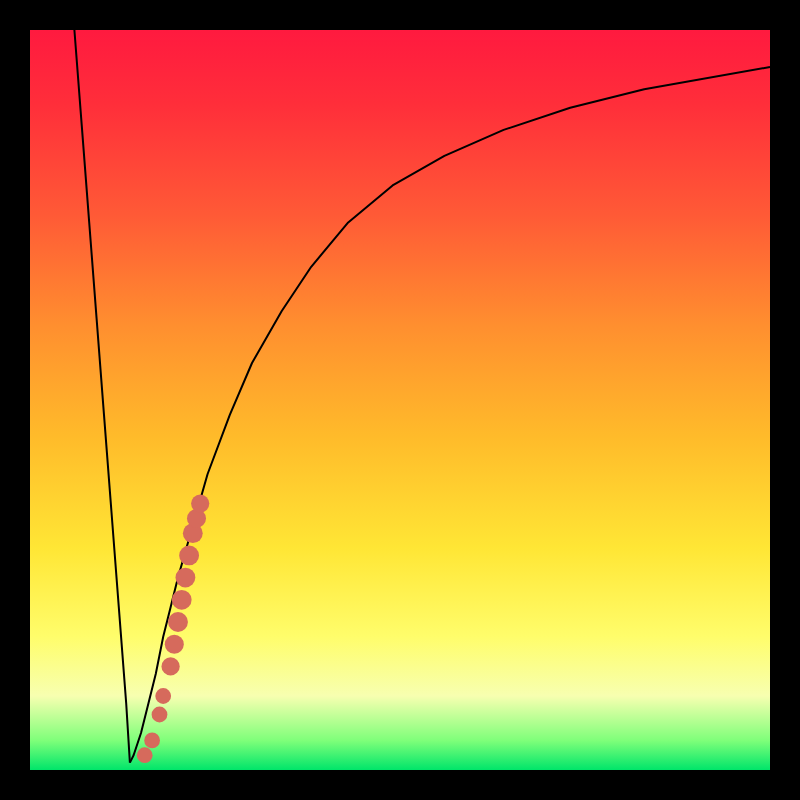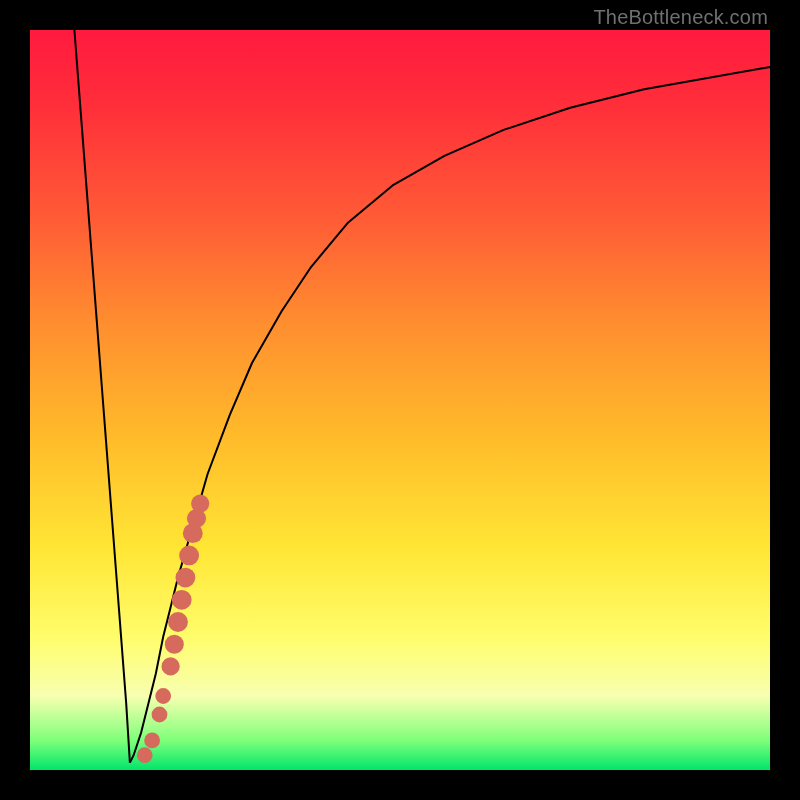--- a/index.html
+++ b/index.html
@@ -53,21 +53,20 @@
     top: 0;
     width: 740px;
     height: 740px;
     overflow: visible;
   }
 </style>
 </head>
 <body>
 
 <div class="frame">
-  <div class="watermark">TheBottleneck.com</div>
 
   <div class="plot-area">
     <svg class="curve" viewBox="0 0 740 740">
       <g id="curve-group">
           <path d="M44.40 0.00 L51.80 96.20 L59.20 192.40 L66.60 288.60 L74.00 384.80 L81.40 481.00 L88.80 577.20 L96.20 673.40 L99.90 732.60" fill="none" stroke="#000000" stroke-width="2" stroke-linejoin="round"></path>
           <path d="M99.90 732.60 L103.60 725.20 L111.00 703.00 L118.40 673.40 L125.80 643.80 L133.20 606.80 L140.60 577.20 L148.00 547.60 L162.80 495.80 L177.60 444.00 L199.80 384.80 L222.00 333.00 L251.60 281.20 L281.20 236.80 L318.20 192.40 L362.60 155.40 L414.40 125.80 L473.60 99.90 L540.20 77.70 L614.20 59.20 L740.00 37.00" fill="none" stroke="#000000" stroke-width="2" stroke-linejoin="round"></path>
         </g>
       <g id="marker-group">
           <circle cx="114.70" cy="725.20" r="7.88" fill="#d66a5c"></circle>
           <circle cx="122.10" cy="710.40" r="7.88" fill="#d66a5c"></circle>

